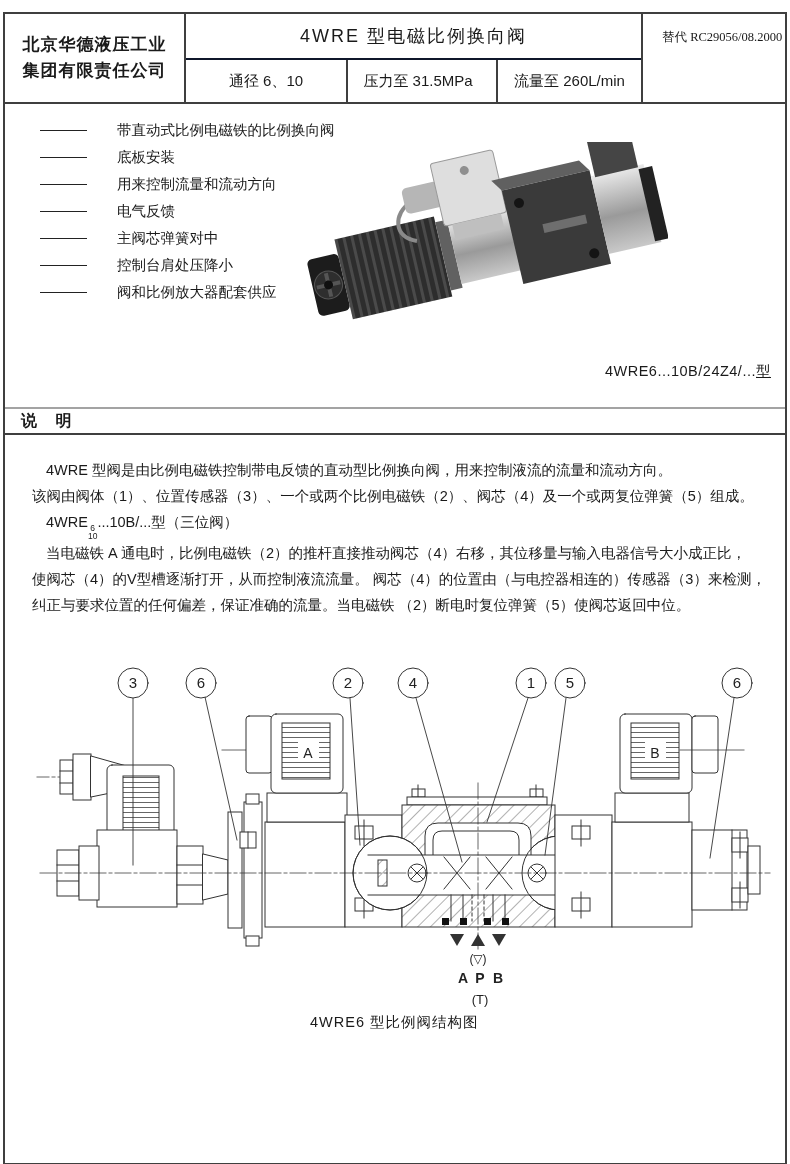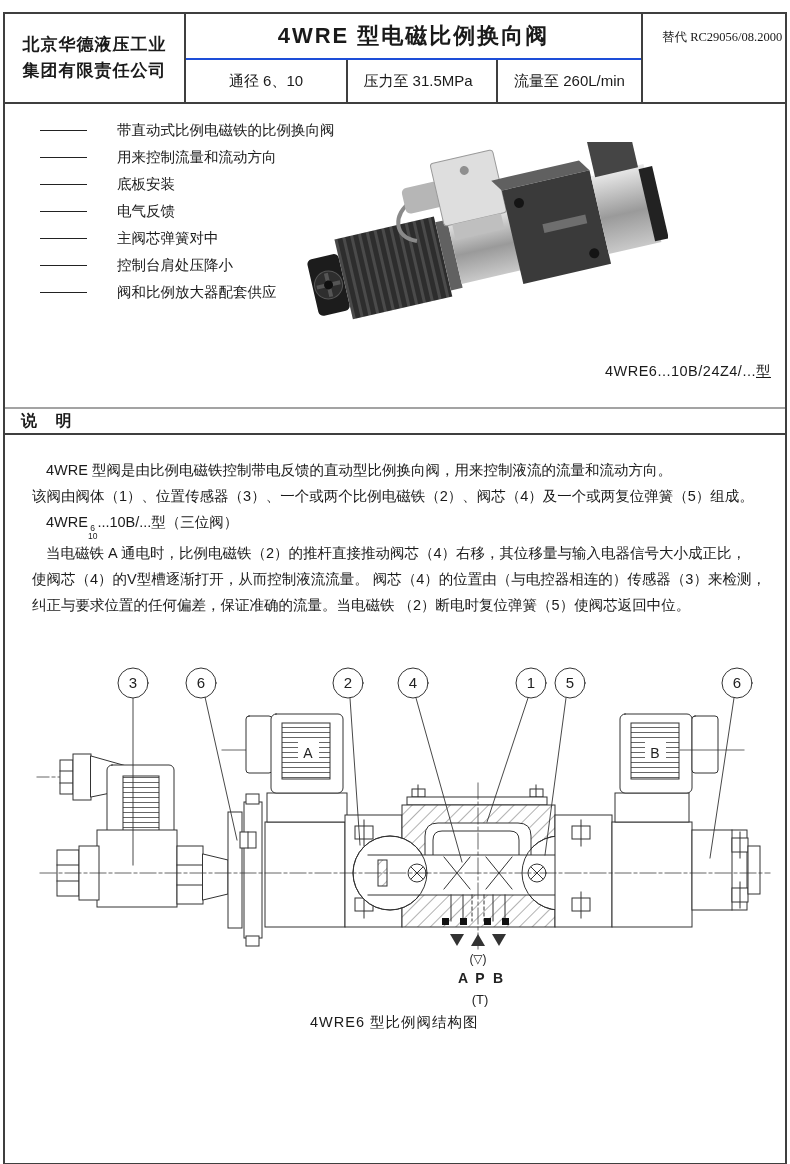--- a/index.html
+++ b/index.html
@@ -5,22 +5,22 @@
   html,body{margin:0;padding:0;background:#fff;}
   .page{position:relative;width:790px;height:1164px;background:#fff;overflow:hidden;
         font-family:"Liberation Sans",sans-serif;color:#1a1a1a;}
   .frame{position:absolute;left:3px;top:12px;width:780px;height:1149px;border:2px solid #3f3f3f;}
   
   .hdr{position:absolute;left:0;top:0;width:780px;height:88px;border-bottom:2px solid #3f3f3f;
        display:grid;grid-template-columns:181px 455px 144px;}
   .hdr .company{border-right:2px solid #3f3f3f;display:flex;flex-direction:column;justify-content:center;
        align-items:center;font-size:17px;font-weight:700;line-height:26px;letter-spacing:1px;}
   .hdr .mid{display:grid;grid-template-rows:46px 42px;}
-  .hdr .title{border-bottom:2px solid #1d4ed8;display:flex;align-items:center;justify-content:center;
-       font-size:22px;font-weight:700;letter-spacing:2px;}
+  .hdr .title{border-bottom:2px solid #0f172a;display:flex;align-items:center;justify-content:center;
+       font-size:18px;font-weight:400;letter-spacing:2px;}
   .hdr .specs{display:grid;grid-template-columns:152px 150px 153px;}
   .hdr .spec{display:flex;align-items:center;justify-content:center;font-size:15px;margin-left:8px;}
   .hdr .spec+.spec{border-left:2px solid #3f3f3f;}
   .hdr .right{border-left:2px solid #3f3f3f;display:grid;grid-template-rows:46px 42px;}
   .hdr .docnum{border-bottom:2px solid #3f3f3f;display:flex;align-items:center;justify-content:center;
        font-family:"Liberation Serif",serif;font-size:16px;}
   .hdr .supersedes{display:flex;align-items:center;padding:0 19px;font-size:12.5px;
        font-family:"Liberation Serif",serif;white-space:nowrap;}
   
   .features{position:absolute;left:0;top:103px;}
@@ -70,25 +70,25 @@
     </div>
   </div>
 
   <div class="features">
     <div class="feat-row">
           <span class="feat-dash"></span>
           <span class="feat-text">带直动式比例电磁铁的比例换向阀</span>
         </div>
     <div class="feat-row">
           <span class="feat-dash"></span>
+          <span class="feat-text">底板安装</span>
+        </div>
+    <div class="feat-row">
+          <span class="feat-dash"></span>
           <span class="feat-text">用来控制流量和流动方向</span>
-        </div>
-    <div class="feat-row">
-          <span class="feat-dash"></span>
-          <span class="feat-text">底板安装</span>
         </div>
     <div class="feat-row">
           <span class="feat-dash"></span>
           <span class="feat-text">电气反馈</span>
         </div>
     <div class="feat-row">
           <span class="feat-dash"></span>
           <span class="feat-text">主阀芯弹簧对中</span>
         </div>
     <div class="feat-row">

